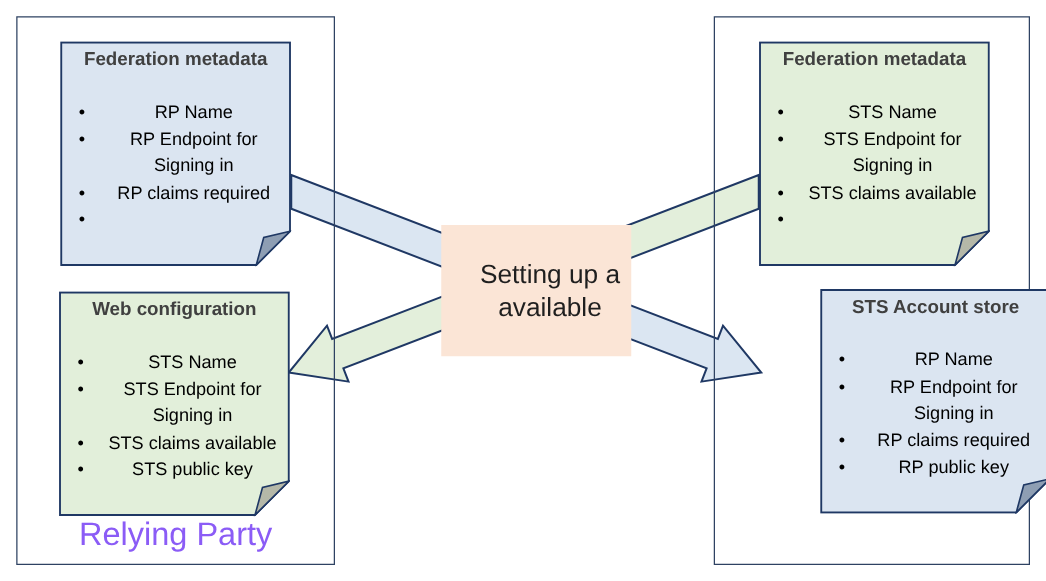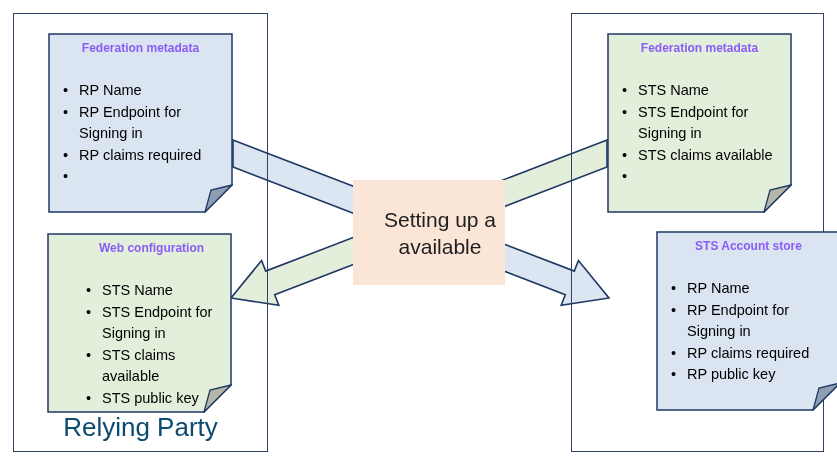--- a/index.html
+++ b/index.html
@@ -11,41 +11,41 @@
   .arrows-svg { position:absolute; left:0; top:0; width:837px; height:465px; z-index:1; }
 
   
   .container-box { position:absolute; border:1.6px solid #2e4262; background:transparent; z-index:2; }
   .container-left  { left:13px;  top:13px; width:255px; height:439px; }
   .container-right { left:571px; top:13px; width:253px; height:439px; }
 
   
   .note { position:absolute; width:185px; height:180px; z-index:3; }
   .note-lt { left:48px;  top:33px;  }
-  .note-lb { left:47px;  top:233px;padding-left:24px; }
+  .note-lb { left:47px;  top:233px; }
   .note-rt { left:607px; top:33px;  }
   .note-rb { left:608px; top:231px;margin-left:48px; }
   .note-shape { position:absolute; left:0; top:0; width:185px; height:180px; }
   .note-content { position:relative; width:100%; height:100%; z-index:1; }
-  .note-title { text-align:center; font-weight:bold; font-size:12px; color:#8b5cf6;
+  .note-title { text-align:center; font-weight:bold; font-size:15px; color:#404040;
                 padding-top:6px; line-height:18px; }
   .note-items { margin-top:23px; padding-left:12px; padding-right:2px; }
   .note-item { display:flex; font-size:14.5px; line-height:21.5px; color:#000; }
   .note-item .marker { flex:none; width:19px; padding-left:3px; }
-  .note-item .itext  { flex:1; }
+  .note-item .itext  { flex:1;text-align:center; }
 
   
   .center-box { position:absolute; left:353px; top:180px; width:152px; height:105px;
                 background:#fbe5d6; z-index:4; display:flex; flex-direction:column;
                 align-items:center; justify-content:center; }
   .center-box .line { font-size:21px; line-height:27px; color:#1f1f1f; text-align:center;margin-left:22px; }
 
   
   .entity-label { position:absolute; z-index:3; text-align:center; font-size:26px;
-                  line-height:30px; color:#0c4a6e; }
+                  line-height:30px; color:#8b5cf6; }
   .entity-label-left  { left:13px;  top:412px; width:255px; }
   .entity-label-right { left:571px; top:412px; width:253px; }
 </style>
 </head>
 <body>
 
 <div class="stage">
 
   <svg class="arrows-svg" viewBox="0 0 837 465">
     <polygon points="233,140 574.3,271.1 578.4,260.5 609,298 561.2,305.3 565.3,294.7 233,167" fill="#dbe6f2" stroke="#1f3864" stroke-width="1.6" stroke-linejoin="miter"></polygon>

